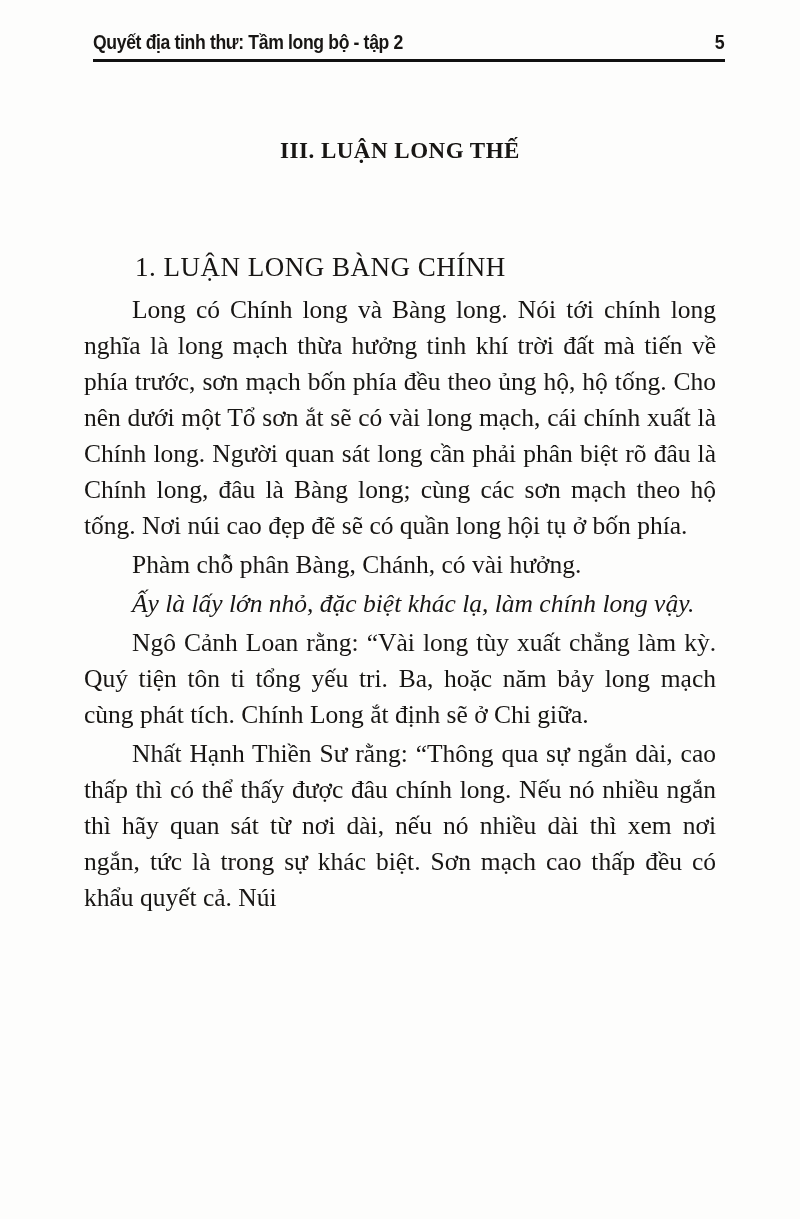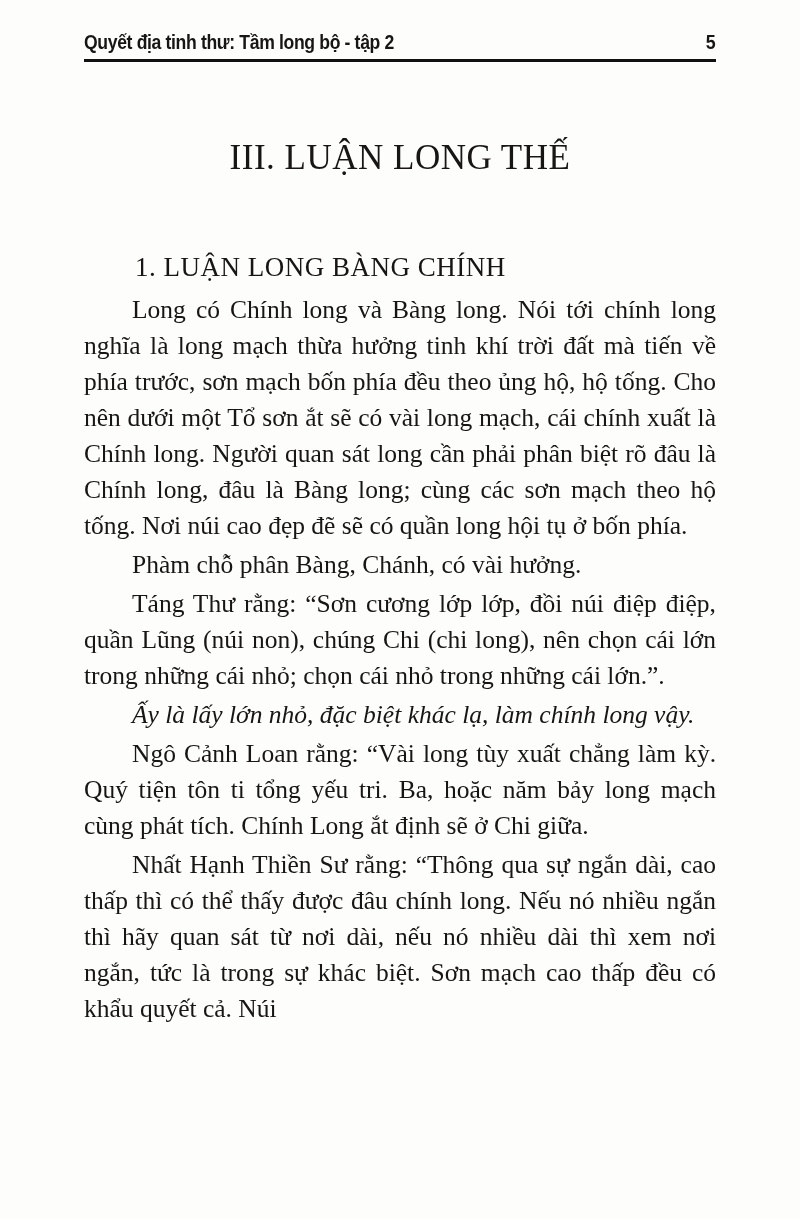--- a/index.html
+++ b/index.html
@@ -9,21 +9,21 @@
     height: 1219px;
     background: #fdfdfc;
     color: #181614;
     font-family: "Liberation Serif", serif;
     overflow: hidden;
     box-sizing: border-box;
   }
   
   .running-header {
     position: absolute;
-    left: 84px;
+    left: 93px;
     top: 30px;
     width: 632px;
     display: flex;
     justify-content: space-between;
     align-items: flex-end;
     border-bottom: 3px solid #111;
     padding-bottom: 5px;
   }
   .running-title {
     font-family: "Liberation Sans", sans-serif;
@@ -41,22 +41,22 @@
     transform: scaleX(0.85);
     transform-origin: right bottom;
   }
   
   .chapter-title {
     position: absolute;
     top: 138px;
     left: 0;
     width: 100%;
     text-align: center;
-    font-size: 35px;
-    font-weight: 400;
+    font-size: 23px;
+    font-weight: 700;
     letter-spacing: 0.5px;
   }
   
   .section-heading {
     position: absolute;
     top: 252px;
     left: 135px;
     font-size: 27px;
     font-weight: 400;
     letter-spacing: 0.5px;
@@ -89,19 +89,18 @@
     <span class="page-number">5</span>
   </div>
 
   <div class="chapter-title">III. LUẬN LONG THẾ</div>
 
   <div class="section-heading">1. LUẬN LONG BÀNG CHÍNH</div>
 
   <div class="body-text">
     <p>Long có Chính long và Bàng long. Nói tới chính long nghĩa là long mạch thừa hưởng tinh khí trời đất mà tiến về phía trước, sơn mạch bốn phía đều theo ủng hộ, hộ tống. Cho nên dưới một Tổ sơn ắt sẽ có vài long mạch, cái chính xuất là Chính long. Người quan sát long cần phải phân biệt rõ đâu là Chính long, đâu là Bàng long; cùng các sơn mạch theo hộ tống. Nơi núi cao đẹp đẽ sẽ có quần long hội tụ ở bốn phía.</p>
     <p>Phàm chỗ phân Bàng, Chánh, có vài hưởng.</p>
-    <p>Táng Thư rằng: “Sơn cương lớp lớp, đồi núi điệp điệp, quần Lũng (núi non), chúng Chi (chi long), nên chọn cái lớn trong những cái nhỏ; chọn cái nhỏ trong những cái lớn.”.</p>
     <p class="italic">Ấy là lấy lớn nhỏ, đặc biệt khác lạ, làm chính long vậy.</p>
     <p><b>Ngô Cảnh Loan</b><span> rằng: “Vài long tùy xuất chẳng làm kỳ. Quý tiện tôn ti tổng yếu tri. Ba, hoặc năm bảy long mạch cùng phát tích. Chính Long ắt định sẽ ở Chi giữa.</span></p>
     <p><b>Nhất Hạnh Thiền Sư</b><span> rằng: “Thông qua sự ngắn dài, cao thấp thì có thể thấy được đâu chính long. Nếu nó nhiều ngắn thì hãy quan sát từ nơi dài, nếu nó nhiều dài thì xem nơi ngắn, tức là trong sự khác biệt. Sơn mạch cao thấp đều có khẩu quyết cả. Núi</span></p>
   </div>
 
 </div>
 
 </body></html>

